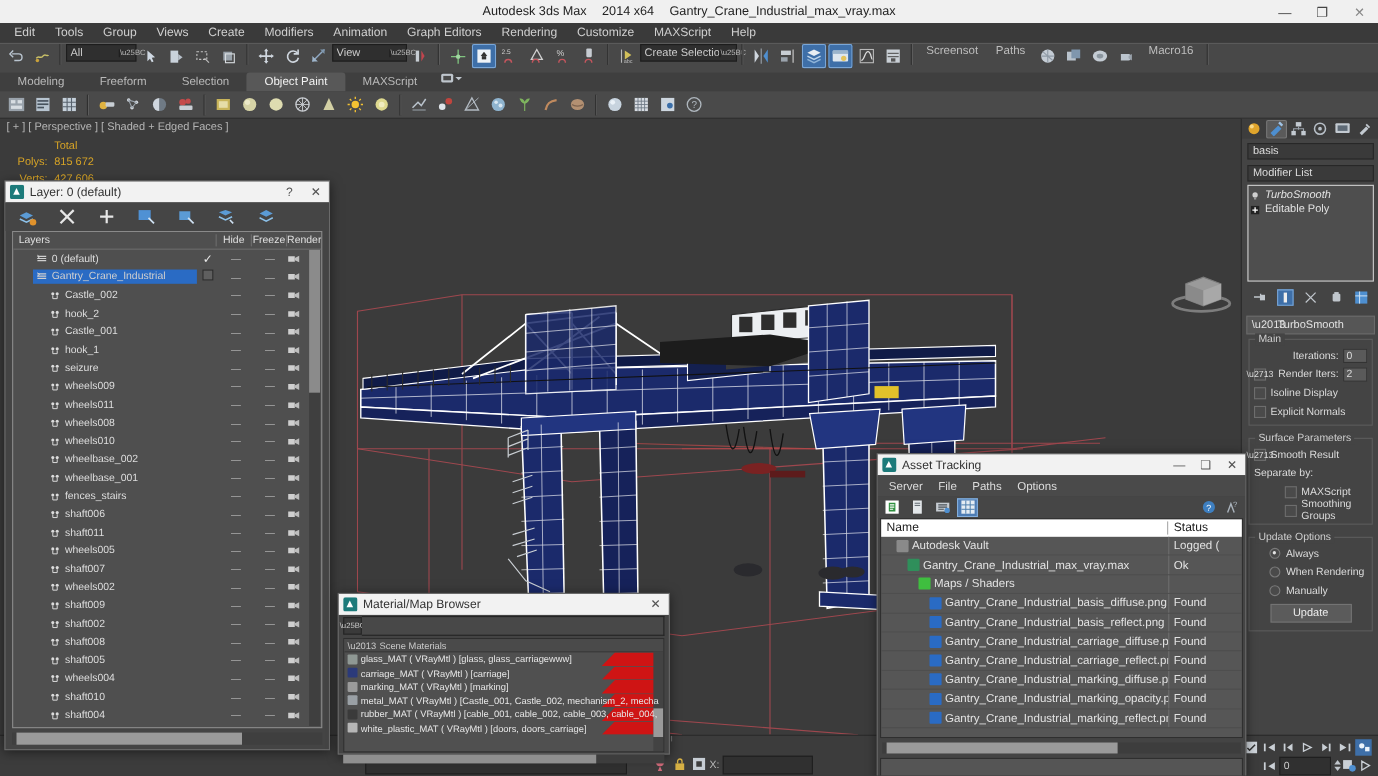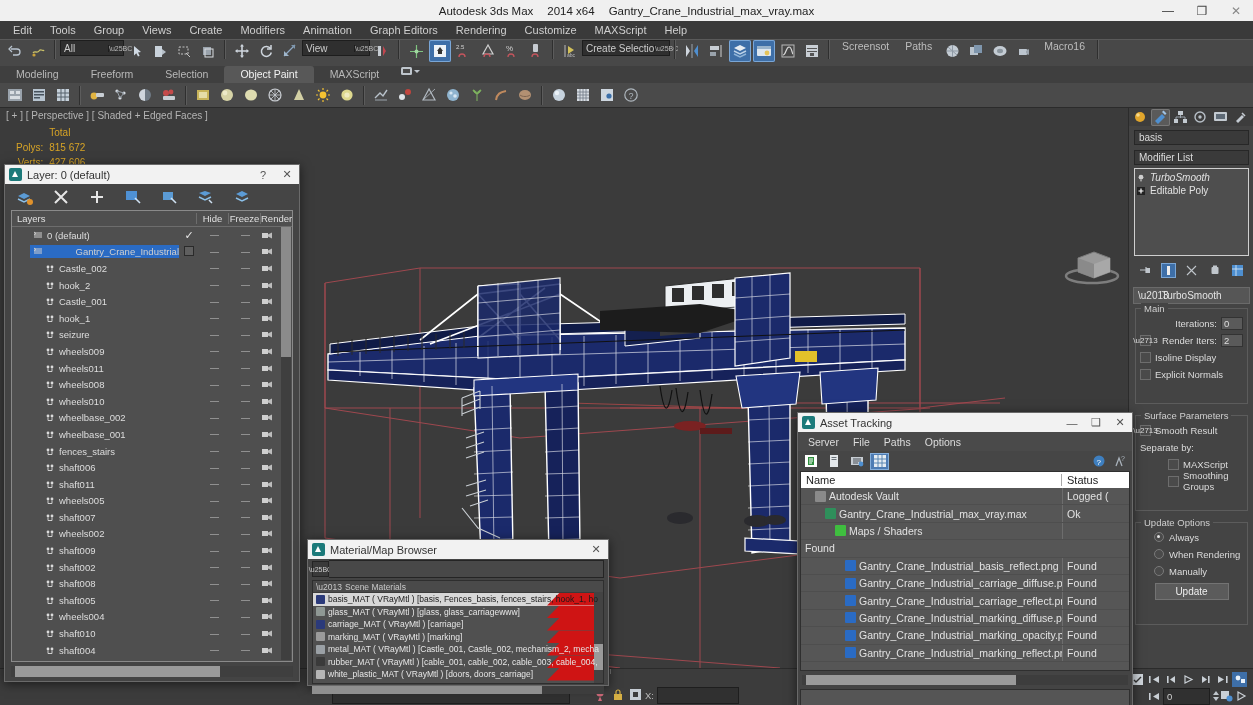--- a/index.html
+++ b/index.html
@@ -42,21 +42,21 @@
   .cpfield{margin:4px 5px 0 5px;height:15px;background:#3a3a3a;border:1px solid #272727;color:#ddd;font-size:10px;display:flex;align-items:center;padding-left:4px;box-sizing:border-box;}
   #stack{margin:3px 5px 0 5px;height:88px;background:#4e4e4e;border:1px solid #cfcfcf;box-sizing:border-box;padding:2px;}
   .strow{height:13px;display:flex;align-items:center;font-size:10px;color:#e2e2e2;}
   .strow .bulb{width:13px;text-align:center;}
   .strow.it{font-style:italic;}
   #stkbtns{display:flex;align-items:center;height:22px;margin:3px 5px 0 5px;justify-content:space-around;}
   .sbtn{width:15px;height:15px;display:flex;align-items:center;justify-content:center;}
   .sbtn.on{background:#3e6fa8;box-shadow:inset 0 0 0 1px #7aa6d6;}
   .rollhdr{margin:6px 4px 0 4px;height:15px;background:#565656;border:1px solid #6a6a6a;font-size:10px;color:#e3e3e3;display:flex;align-items:center;justify-content:center;position:relative;}
   .rollhdr .mi{position:absolute;left:4px;}
-  .grp{margin:4px 6px 0 6px;border:1px solid #5c5c5c;padding:4px 4px 22px 4px;position:relative;}
+  .grp{margin:4px 6px 0 6px;border:1px solid #5c5c5c;padding:4px 4px 5px 4px;position:relative;}
   .grp>.gt{position:absolute;top:-6px;left:5px;background:#444;padding:0 3px;font-size:9.5px;color:#cfcfcf;}
   .prow{display:flex;align-items:center;height:14px;margin-top:3px;font-size:9.5px;color:#dcdcdc;}
   .plbl{flex:1;text-align:right;padding-right:4px;}
   .spin{width:22px;height:13px;background:#5a5a5a;border:1px solid #333;color:#ddd;font-size:9.5px;padding-left:2px;box-sizing:border-box;}
   .cb{width:9px;height:9px;border:1px solid #6d6d6d;background:#4a4a4a;margin-right:4px;display:inline-flex;align-items:center;justify-content:center;font-size:8px;color:#dcdcdc;flex:0 0 auto;}
   .rb{width:8px;height:8px;border:1px solid #7a7a7a;border-radius:50%;background:#4a4a4a;margin-right:5px;flex:0 0 auto;position:relative;}
   .rb.on:after{content:"";position:absolute;left:1.5px;top:1.5px;width:3px;height:3px;border-radius:50%;background:#e4e4e4;}
   .ubtn{margin:5px auto 2px auto;width:72px;height:15px;background:#5b5b5b;border:1px solid #737373;font-size:10px;color:#eee;display:flex;align-items:center;justify-content:center;}
   
   #trackbar{left:0;top:668px;width:1253px;height:37px;background:#3c3c3c;border-top:1px solid #2b2b2b;}
@@ -73,21 +73,21 @@
   .wtitle .wb{width:24px;text-align:center;color:#555;font-size:11px;}
   
   #layerwin{left:4px;top:164px;width:294px;height:516px;border:1px solid #6a6a6a;}
   #ltb{height:26px;background:#454545;display:flex;align-items:center;padding-left:9px;}
   #ltb .li{width:22px;height:20px;margin-right:14px;display:flex;align-items:center;justify-content:center;}
   #lgrid{margin:0 6px;height:452px;background:#4f4f4f;border:1px solid #8a8a8a;box-sizing:border-box;overflow:hidden;position:relative;}
   #lhdr{height:15px;background:#4f4f4f;border-bottom:1px solid #6d6d6d;display:flex;align-items:center;font-size:9.5px;color:#e0e0e0;}
   #lhdr .c1{flex:1;padding-left:5px;}
   #lhdr .cx{width:31px;text-align:center;border-left:1px solid #6d6d6d;}
   .lrow{height:16.6px;display:flex;align-items:center;font-size:9.5px;color:#dedede;position:relative;}
-  .lrow.sel .nm{background:#2a6bc4;color:#cfcfcf;justify-content:space-between;}
+  .lrow.sel .nm{background:#2a6bc4;color:#cfcfcf;}
   .lrow .nm{flex:1;display:flex;align-items:center;height:13px;padding-left:3px;white-space:nowrap;overflow:hidden;}
   .lrow .col{width:31px;text-align:center;color:#b4b4b4;font-size:9px;flex:0 0 auto;}
   #lscroll{position:absolute;right:1px;top:16px;width:10px;bottom:1px;background:#3f3f3f;}
   #lscroll .th{position:absolute;left:0;top:0;width:10px;height:130px;background:#8b8b8b;}
   #lhscroll{margin:4px 6px 0 6px;height:11px;background:#3f3f3f;position:relative;}
   #lhscroll .th{position:absolute;left:4px;top:0;width:205px;height:11px;background:#9a9a9a;}
   
   #matwin{left:307px;top:539px;width:300px;height:145px;border:1px solid #6a6a6a;}
   #matsearch{margin:3px 4px 0 4px;height:14px;display:flex;align-items:center;}
   #matsearch .fi{width:15px;height:14px;background:#3a3a3a;border:1px solid #242424;display:flex;align-items:center;justify-content:center;font-size:7px;color:#ccc;}
@@ -1628,25 +1628,20 @@
   <div id="matsearch">
     <span class="fi">\u25BC</span>
     <input class="inp" style="color: rgb(221, 221, 221); font-size: 9px; padding-left: 3px;" placeholder="">
   </div>
   <div id="matlist">
     <div class="shdr">
       <span style="margin-right:3px">\u2013</span>
       <span>Scene Materials</span>
     </div>
     <div id="mrows">
-        <div class="mrow sel">
-          <span class="red"></span>
-          <span class="sw" style="background:#2b3a7a"></span>
-          <span class="tx">basis_MAT ( VRayMtl ) [basis, Fences_basis, fences_stairs, hook_1, ho</span>
-        </div>
         <div class="mrow">
           <span class="red"></span>
           <span class="sw" style="background:#8f9894"></span>
           <span class="tx">glass_MAT ( VRayMtl ) [glass, glass_carriagewww]</span>
         </div>
         <div class="mrow">
           <span class="red"></span>
           <span class="sw" style="background:#2b3a7a"></span>
           <span class="tx">carriage_MAT ( VRayMtl ) [carriage]</span>
         </div>
@@ -1763,20 +1758,24 @@
           <span class="s">Ok</span>
         </div>
         <div class="arow">
           <span class="n" style="padding-left:34px">
             <span class="ico" style="background:#3fbe3f"></span>
             <span>Maps / Shaders</span>
           </span>
           <span class="s"></span>
         </div>
         <div class="arow">
+          <span class="n" style="padding-left:44px">
+            <span class="ico" style="background:#2a6bc4"></span>
+            <span>Gantry_Crane_Industrial_basis_diffuse.png</span>
+          </span>
           <span class="s">Found</span>
         </div>
         <div class="arow">
           <span class="n" style="padding-left:44px">
             <span class="ico" style="background:#2a6bc4"></span>
             <span>Gantry_Crane_Industrial_basis_reflect.png</span>
           </span>
           <span class="s">Found</span>
         </div>
         <div class="arow">

